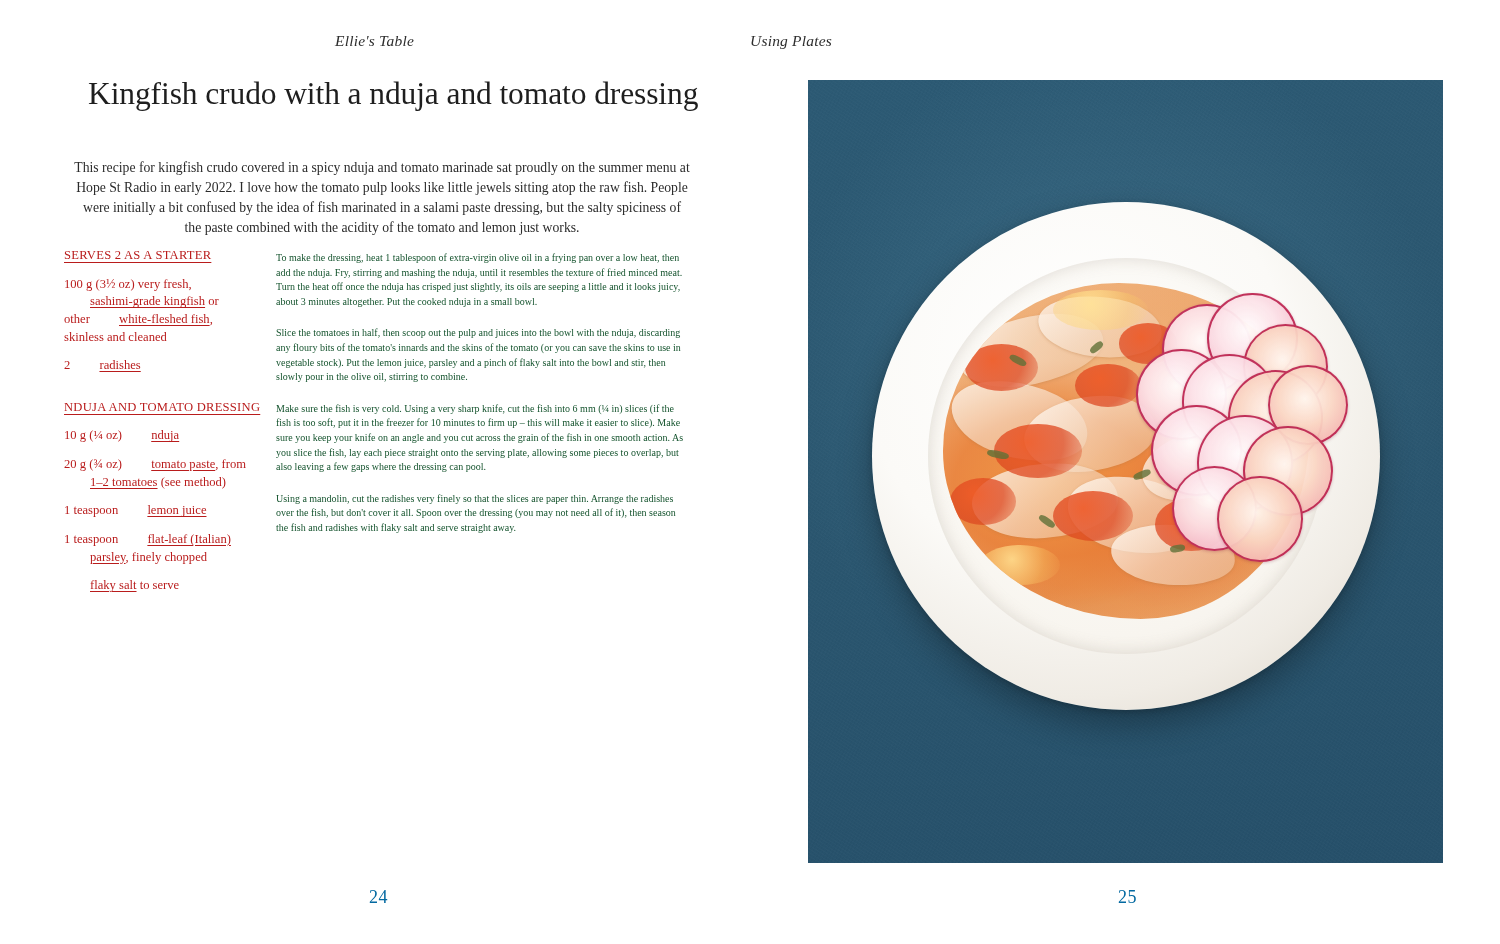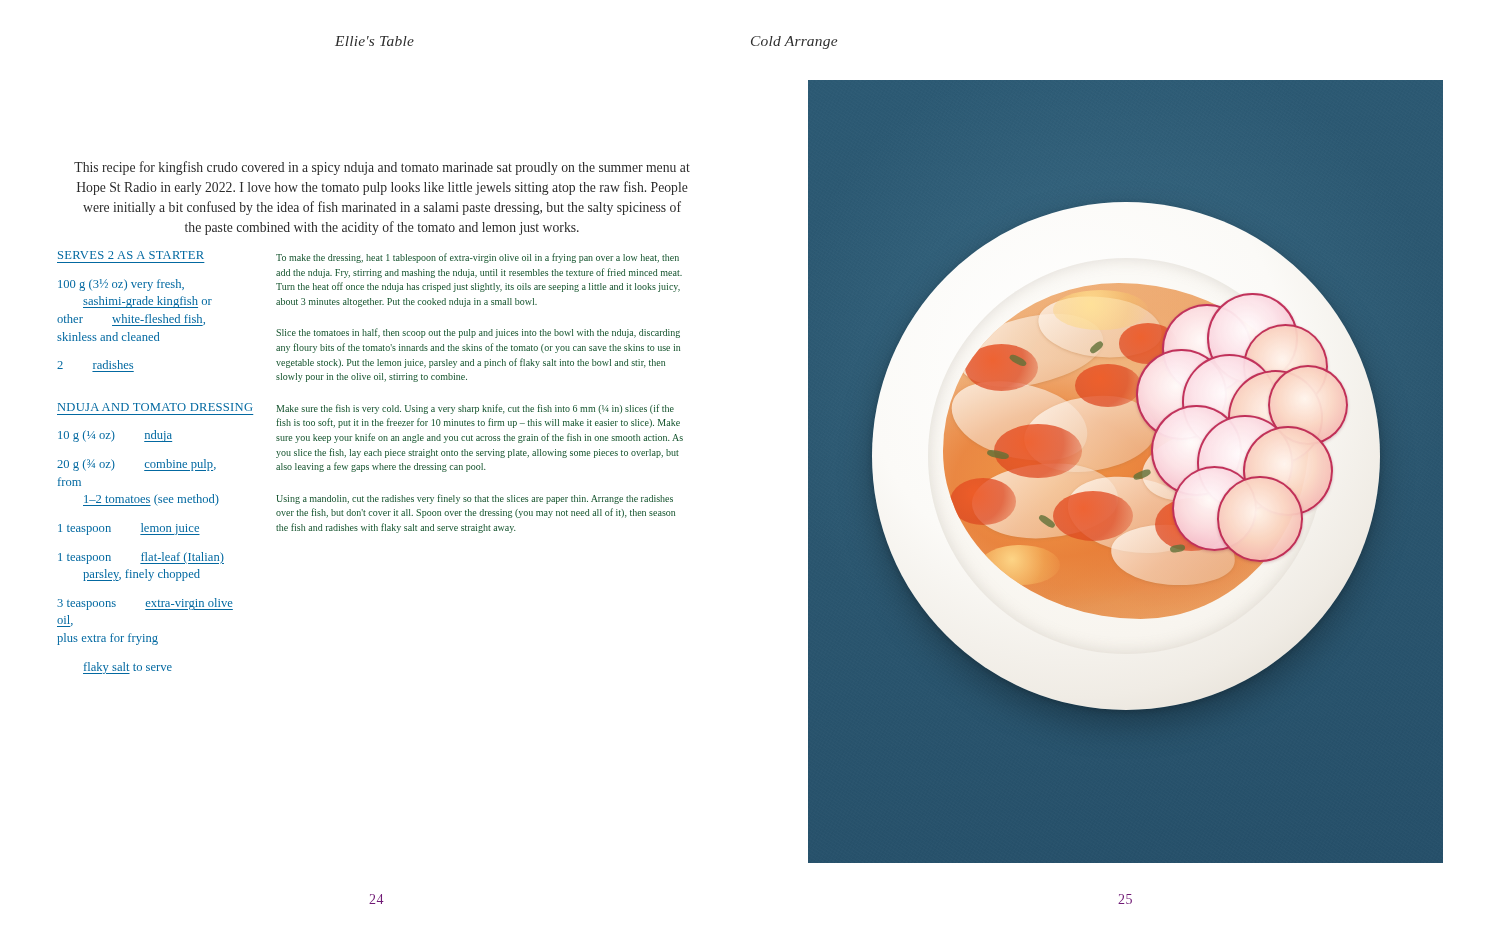--- a/index.html
+++ b/index.html
@@ -40,22 +40,22 @@
     color: #2e2e2e;
     white-space: nowrap;
   }
   .running-head-left  { left: 335px; }
   .running-head-right { left: 1087px - 750px; }
 
   
   .folio {
     position: absolute;
     bottom: 36px;
-    font-size: 14px;
-    color: #701a75;
+    font-size: 18px;
+    color: #0369a1;
     letter-spacing: .5px;
   }
   .folio-left  { left: 369px; }
   .folio-right { left: 368px; }
 
   
   .recipe-title {
     position: absolute;
     left: 88px;
     top: 76px;
@@ -77,26 +77,26 @@
     font-size: 13.7px;
     line-height: 1.47;
     text-align: center;
     color: #2b2b2b;
     margin: 12px;
   }
 
   
   .col-ingredients {
     position: absolute;
-    left: 57px;
+    left: 64px;
     top: 247px;
     width: 186px;
     font-size: 12.6px;
     line-height: 1.4;
-    color: #0369a1;
+    color: #b91c1c;
   }
   .col-method {
     position: absolute;
     left: 276px;
     top: 251px;
     width: 412px;
     font-size: 10px;
     line-height: 1.46;
     color: #14532d;
   }
@@ -237,63 +237,63 @@
 </style>
 </head>
 <body>
 
 <div class="spread">
 
   <div class="page page-left">
 
     <div class="running-head running-head-left">Ellie's Table</div>
 
+    <h1 class="recipe-title">Kingfish crudo with a nduja and tomato dressing</h1>
 
     <p class="intro">This recipe for kingfish crudo covered in a spicy nduja and tomato marinade sat proudly on the summer menu at Hope St Radio in early 2022. I love how the tomato pulp looks like little jewels sitting atop the raw fish. People were initially a bit confused by the idea of fish marinated in a salami paste dressing, but the salty spiciness of the paste combined with the acidity of the tomato and lemon just works.</p>
 
     <div class="col-ingredients">
 
       <div class="ing-heading">SERVES 2 AS A STARTER</div>
 
       <p class="ing-item">100 g (3½ oz) very fresh,<br><u>sashimi-grade kingfish</u> or<br>other <u>white-fleshed fish</u>,<br>skinless and cleaned</p>
 
       <p class="ing-item">2 <u>radishes</u></p>
 
       <div class="ing-heading second">NDUJA AND TOMATO DRESSING</div>
 
       <p class="ing-item">10 g (¼ oz) <u>nduja</u></p>
 
-      <p class="ing-item">20 g (¾ oz) <u>combine pulp</u>, from<br><u>1–2 tomatoes</u> (see method)</p>
+      <p class="ing-item">20 g (¾ oz) <u>tomato paste</u>, from<br><u>1–2 tomatoes</u> (see method)</p>
 
       <p class="ing-item">1 teaspoon <u>lemon juice</u></p>
 
       <p class="ing-item">1 teaspoon <u>flat-leaf (Italian)</u><br><u>parsley</u>, finely chopped</p>
 
-      <p class="ing-item">3 teaspoons <u>extra-virgin olive oil</u>,<br>plus extra for frying</p>
 
       <p class="ing-item"><u>flaky salt</u> to serve</p>
     </div>
 
     <div class="col-method">
       <p class="method-p">To make the dressing, heat 1 tablespoon of extra-virgin olive oil in a frying pan over a low heat, then add the nduja. Fry, stirring and mashing the nduja, until it resembles the texture of fried minced meat. Turn the heat off once the nduja has crisped just slightly, its oils are seeping a little and it looks juicy, about 3 minutes altogether. Put the cooked nduja in a small bowl.</p>
 
       <p class="method-p">Slice the tomatoes in half, then scoop out the pulp and juices into the bowl with the nduja, discarding any floury bits of the tomato's innards and the skins of the tomato (or you can save the skins to use in vegetable stock). Put the lemon juice, parsley and a pinch of flaky salt into the bowl and stir, then slowly pour in the olive oil, stirring to combine.</p>
 
 
       <p class="method-p">Make sure the fish is very cold. Using a very sharp knife, cut the fish into 6 mm (¼ in) slices (if the fish is too soft, put it in the freezer for 10 minutes to firm up – this will make it easier to slice). Make sure you keep your knife on an angle and you cut across the grain of the fish in one smooth action. As you slice the fish, lay each piece straight onto the serving plate, allowing some pieces to overlap, but also leaving a few gaps where the dressing can pool.</p>
 
       <p class="method-p">Using a mandolin, cut the radishes very finely so that the slices are paper thin. Arrange the radishes over the fish, but don't cover it all. Spoon over the dressing (you may not need all of it), then season the fish and radishes with flaky salt and serve straight away.</p>
     </div>
 
     <div class="folio folio-left">24</div>
   </div>
 
   <div class="page page-right">
 
-    <div class="running-head running-head-right">Cold Arrange</div>
+    <div class="running-head running-head-right">Using Plates</div>
 
     <div class="photo">
       <div class="photo-bg"></div>
       <div class="photo-grain"></div>
 
       <div class="plate">
         <div class="plate-well"></div>
 
         <div class="food">
 

